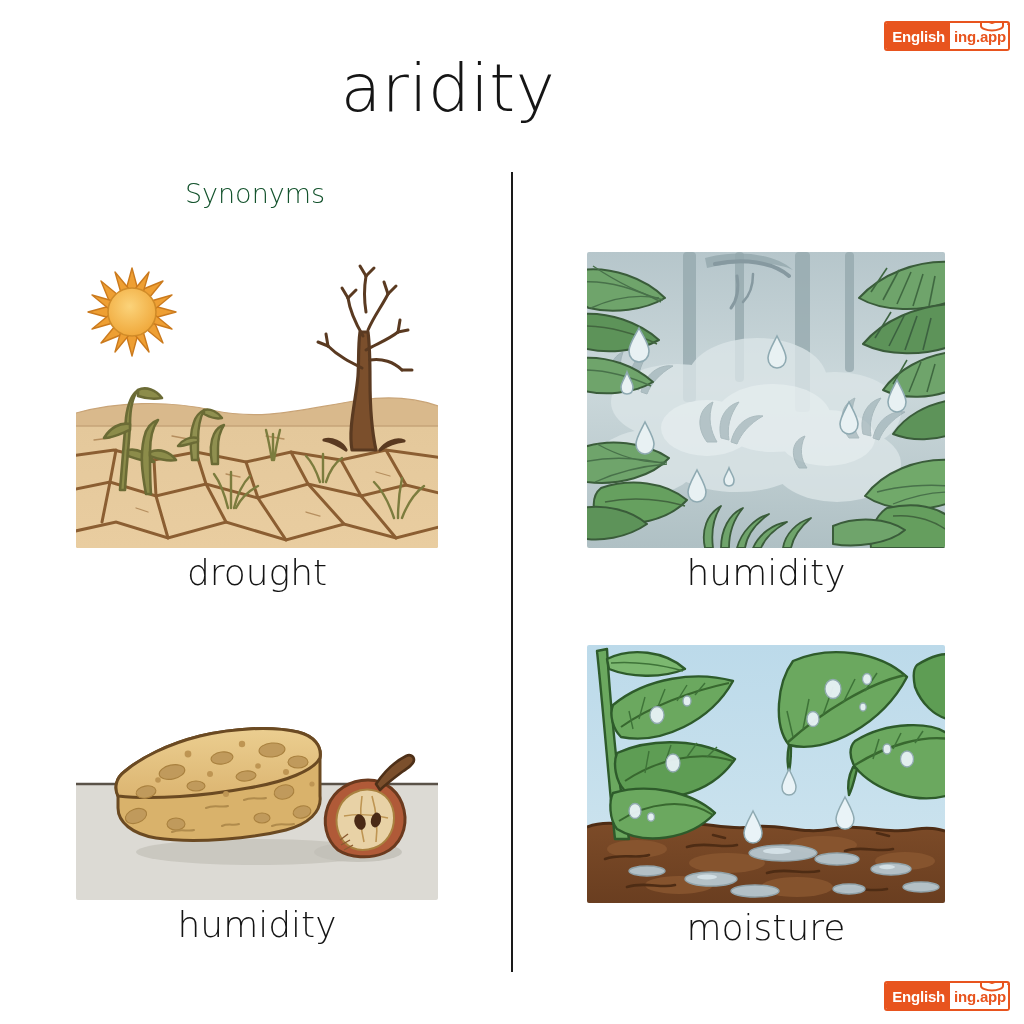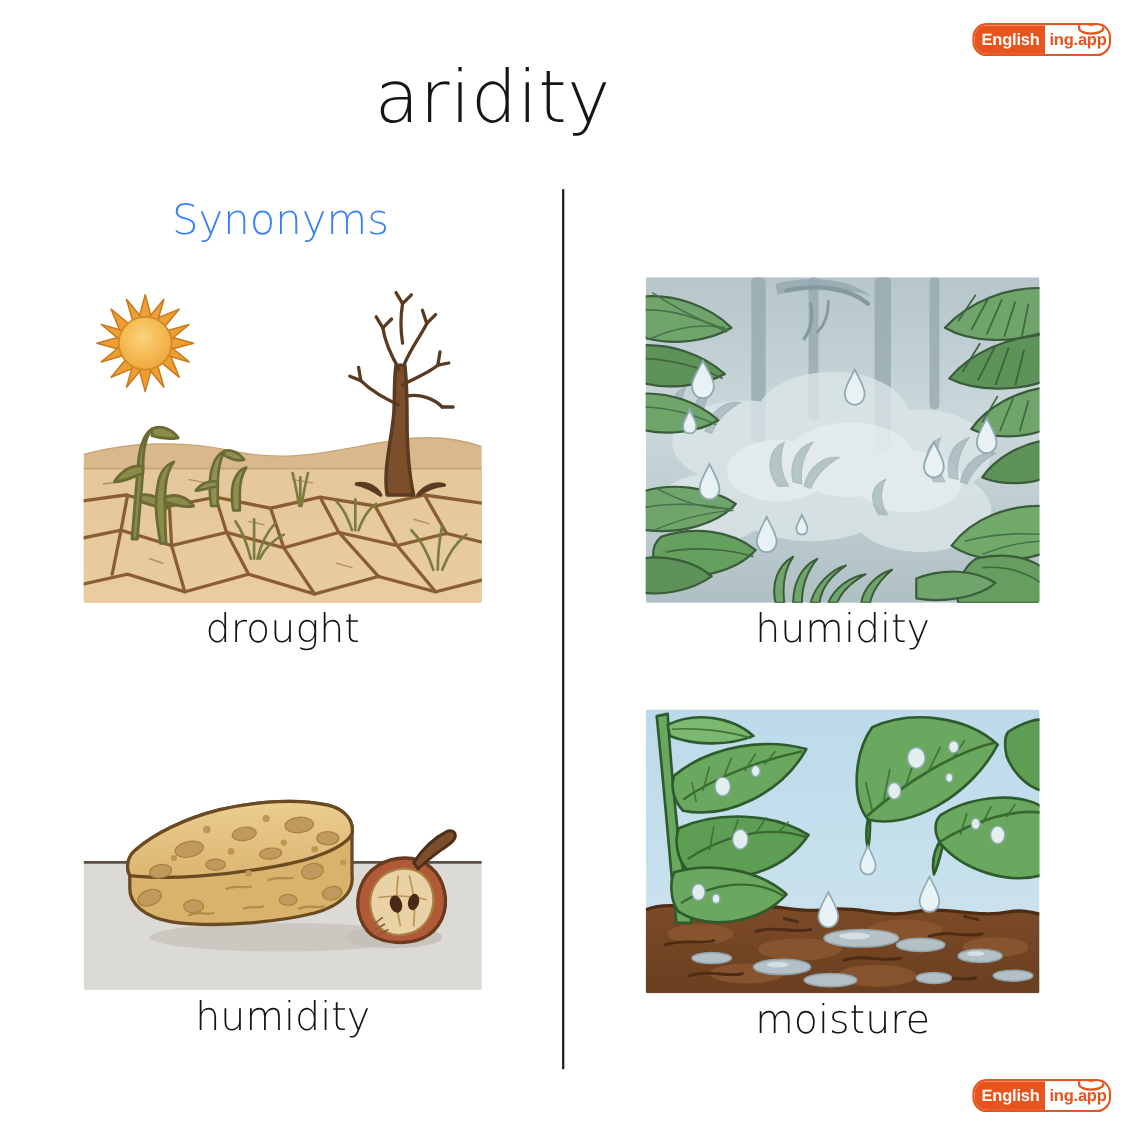--- a/index.html
+++ b/index.html
@@ -16,21 +16,21 @@
   .logo{
     position:absolute;
     display:flex;align-items:center;
     height:28px;
   }
   .logo-top{right:14px;top:22px;}
   .logo-bottom{right:14px;bottom:14px;}
   .logo-box{
     display:flex;align-items:stretch;
     border:2px solid #E8541E;
-    border-radius:13px;
+    border-radius:3px;
     overflow:hidden;
     height:26px;
     position:relative;
   }
   .logo-a{
     background:#E8541E;color:#ffffff;
     font-size:15px;font-weight:bold;
     padding:0 5px 0 6px;
     display:flex;align-items:center;
     letter-spacing:-.2px;
@@ -56,23 +56,23 @@
     font-size:66px;
     font-weight:300;
     color:#151515;
     letter-spacing:.5px;
     font-family:"DejaVu Sans", sans-serif;
   }
 
   
   .col-head{
     position:absolute;
-    font-size:38px;
+    font-size:27px;
     font-weight:300;
-    color:#3b82f6;
+    color:#14532d;
     text-align:center;
     font-family:"DejaVu Sans", sans-serif;
   }
   .col-head.syn{left:20px;top:178px;width:470px;}
   .col-head.ant{left:532px;top:178px;width:470px;}
 
   .divider{
     position:absolute;
     left:511px;top:172px;
     width:2px;height:800px;

